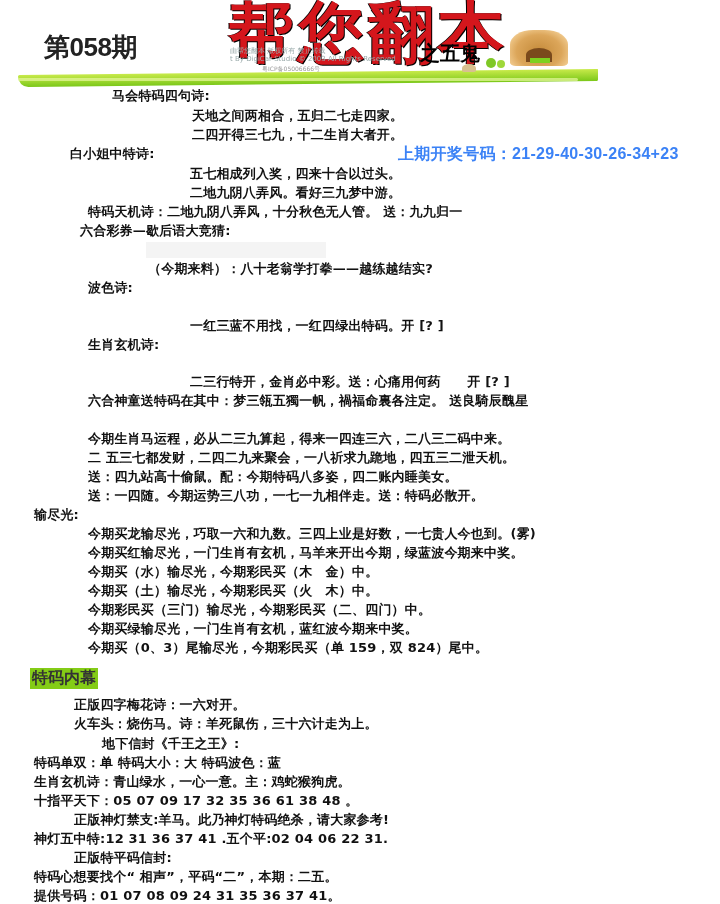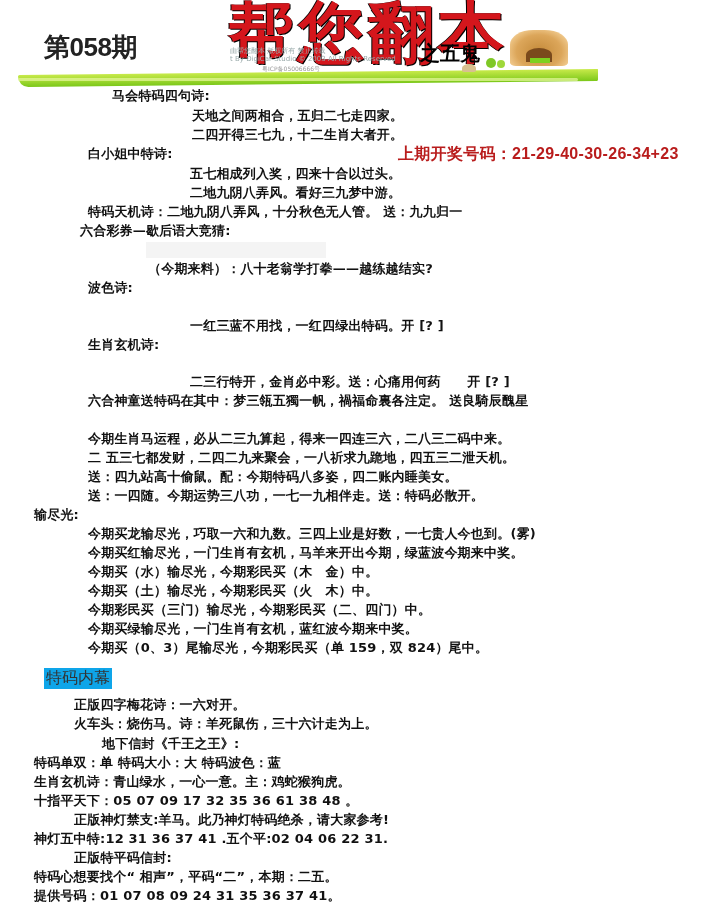--- a/index.html
+++ b/index.html
@@ -22,24 +22,24 @@
                border-radius: 6px 2px 6px 40px; transform: skewY(-0.6deg); }
   #green-bar-hl { left: 18px; top: 78px; width: 560px; height: 3px; background: #e8f8a0; border-radius: 2px; opacity: .7; }
   #cartoon { left: 510px; top: 30px; width: 58px; height: 36px;
              background: radial-gradient(ellipse at 50% 60%, #c48a3a 0%, #dca65a 55%, #f0c98c 80%, transparent 82%);
              border-radius: 40% 40% 10% 10%; }
   #cartoon-mouth { left: 526px; top: 48px; width: 26px; height: 14px; background: #7a4a1c; border-radius: 50% 50% 0 0; }
   #cartoon-grass { left: 530px; top: 58px; width: 20px; height: 5px; background: #7cd11f; }
   #tree1 { left: 486px; top: 58px; width: 10px; height: 10px; background: #7fc826; border-radius: 50%; }
   #tree2 { left: 497px; top: 60px; width: 8px; height: 8px; background: #9fd83a; border-radius: 50%; }
   #rock { left: 462px; top: 64px; width: 14px; height: 8px; background: #d8c090; border-radius: 50% 50% 20% 20%; }
-  #last-draw { left: 398px; top: 144px; font-size: 16px; font-weight: bold; color: #b91c1c;
+  #last-draw { left: 398px; top: 144px; font-size: 16px; font-weight: bold; color: #3b82f6;
                font-family: "Liberation Sans", sans-serif; letter-spacing: 0.3px; }
-  #section2-title { left: 44px; top: 668px; font-size: 16px; color: #333; font-weight: normal;
-                    background: #0ea5e9; padding: 0 2px; }
+  #section2-title { left: 30px; top: 668px; font-size: 16px; color: #333; font-weight: bold;
+                    background: #84cc16; padding: 0 2px; }
   .faint-box { position: absolute; background: #f4f4f4; }
 </style>
 </head>
 <body>
 
 <div class="abs" id="issue">第058期</div>
 <div class="abs" id="banner-title">帮您翻本</div>
 <div class="abs" id="banner-sub">之五鬼</div>
 <div class="abs" id="banner-small1">由帮您翻本 版权所有 禁止转载</div>
 <div class="abs" id="banner-small2">t By DigiCar Studio © 2003 All Rights Reserved</div>
@@ -50,21 +50,21 @@
 <div class="abs" id="tree1"></div>
 <div class="abs" id="tree2"></div>
 <div class="abs" id="cartoon"></div>
 <div class="abs" id="cartoon-mouth"></div>
 <div class="abs" id="cartoon-grass"></div>
 
 <div class="abs t" style="left:112px; top:88px;">马会特码四句诗:</div>
 <div class="abs t" style="left:192px; top:108px;">天地之间两相合，五归二七走四家。</div>
 <div class="abs t" style="left:192px; top:127px;">二四开得三七九，十二生肖大者开。</div>
 
-<div class="abs t" style="left:88px; top:146px;">白小姐中特诗:</div>
+<div class="abs t" style="left:70px; top:146px;">白小姐中特诗:</div>
 <div class="abs" id="last-draw">上期开奖号码：21-29-40-30-26-34+23</div>
 <div class="abs t" style="left:190px; top:166px;">五七相成列入奖，四来十合以过头。</div>
 <div class="abs t" style="left:190px; top:185px;">二地九阴八弄风。看好三九梦中游。</div>
 
 <div class="abs t" style="left:88px; top:204px;">特码天机诗：二地九阴八弄风，十分秋色无人管。 送：九九归一</div>
 <div class="abs t" style="left:80px; top:223px;">六合彩券—歇后语大竞猜:</div>
 <div class="faint-box" style="left:146px; top:242px; width:180px; height:16px;"></div>
 <div class="abs t" style="left:148px; top:261px;">（今期来料）：八十老翁学打拳——越练越结实?</div>
 <div class="abs t" style="left:88px; top:280px;">波色诗:</div>
 <div class="abs t" style="left:190px; top:318px;">一红三蓝不用找，一红四绿出特码。开 [? ]</div>

